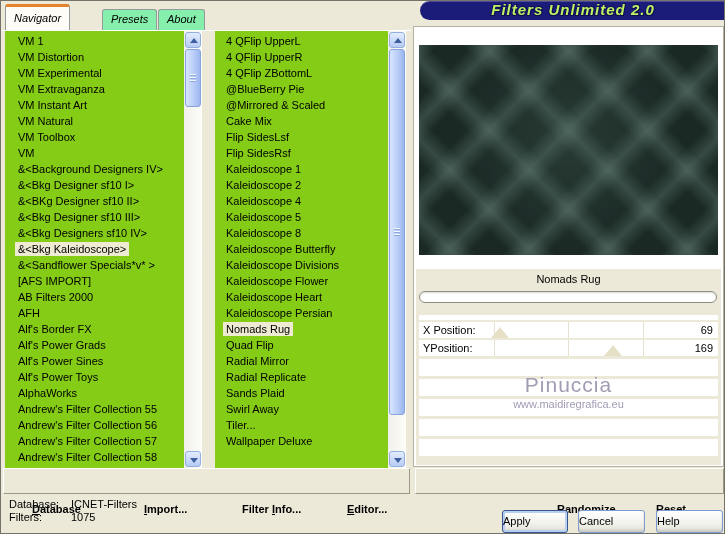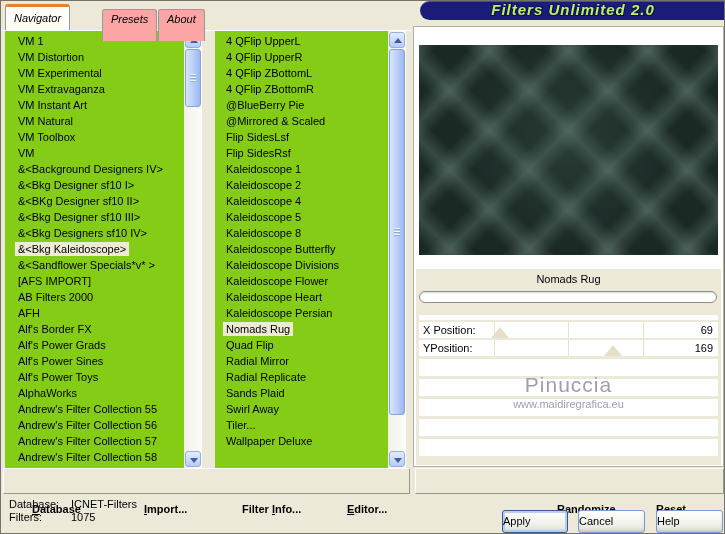--- a/index.html
+++ b/index.html
@@ -6,21 +6,21 @@
   body{width:725px;height:534px;position:relative;background:#ece9d8;
        font-family:"Liberation Sans", sans-serif;font-size:11px;color:#000;
        overflow:hidden;box-sizing:border-box;border:1px solid #75726a;}
   *{box-sizing:border-box;}
 
   
   .tab{position:absolute;border:1px solid #919b9c;border-bottom:none;
        border-radius:3px 3px 0 0;padding:0 8px;line-height:20px;cursor:default;font-style:italic;}
   .tab.active{top:3px;height:26px;background:#fdfcf7;border-top:3px solid #e5822d;
        line-height:22px;z-index:3;}
-  .tab.inactive{top:8px;height:32px;background:#fca5a5;line-height:19px;z-index:2;}
+  .tab.inactive{top:8px;height:21px;background:#86efac;line-height:19px;z-index:2;}
   #tab-navigator{left:4px;}
   #tab-presets{left:101px;}
   #tab-about{left:157px;}
   #tabline{position:absolute;left:0;top:29px;width:410px;height:1px;background:#ffffff;}
 
   
   #banner{position:absolute;left:419px;top:0;width:306px;height:19px;
       background:#1b1b7a;border-radius:11px 0 0 11px;color:#bef264;
       font-weight:bold;font-style:italic;font-size:15px;line-height:18px;
       text-align:center;letter-spacing:1px;
@@ -152,23 +152,23 @@
 <div id="sb-cat" class="sb">
   <div class="sb-btn up"></div>
   <div class="sb-thumb"></div>
   <div class="sb-btn down"></div>
 </div>
 
 <div id="filter-list" class="listbox">
     <div class="lrow"><span class="ltext">4 QFlip UpperL</span></div>
     <div class="lrow"><span class="ltext">4 QFlip UpperR</span></div>
     <div class="lrow"><span class="ltext">4 QFlip ZBottomL</span></div>
-    <div class="lrow"><span class="ltext">4 QFlip ZBottomR</span></div>
     <div class="lrow"><span class="ltext">@BlueBerry Pie</span></div>
     <div class="lrow"><span class="ltext">@Mirrored &amp; Scaled</span></div>
+    <div class="lrow"><span class="ltext">Cake Mix</span></div>
     <div class="lrow"><span class="ltext">Flip SidesLsf</span></div>
     <div class="lrow"><span class="ltext">Flip SidesRsf</span></div>
     <div class="lrow"><span class="ltext">Kaleidoscope 1</span></div>
     <div class="lrow"><span class="ltext">Kaleidoscope 2</span></div>
     <div class="lrow"><span class="ltext">Kaleidoscope 4</span></div>
     <div class="lrow"><span class="ltext">Kaleidoscope 5</span></div>
     <div class="lrow"><span class="ltext">Kaleidoscope 8</span></div>
     <div class="lrow"><span class="ltext">Kaleidoscope Butterfly</span></div>
     <div class="lrow"><span class="ltext">Kaleidoscope Divisions</span></div>
     <div class="lrow"><span class="ltext">Kaleidoscope Flower</span></div>

